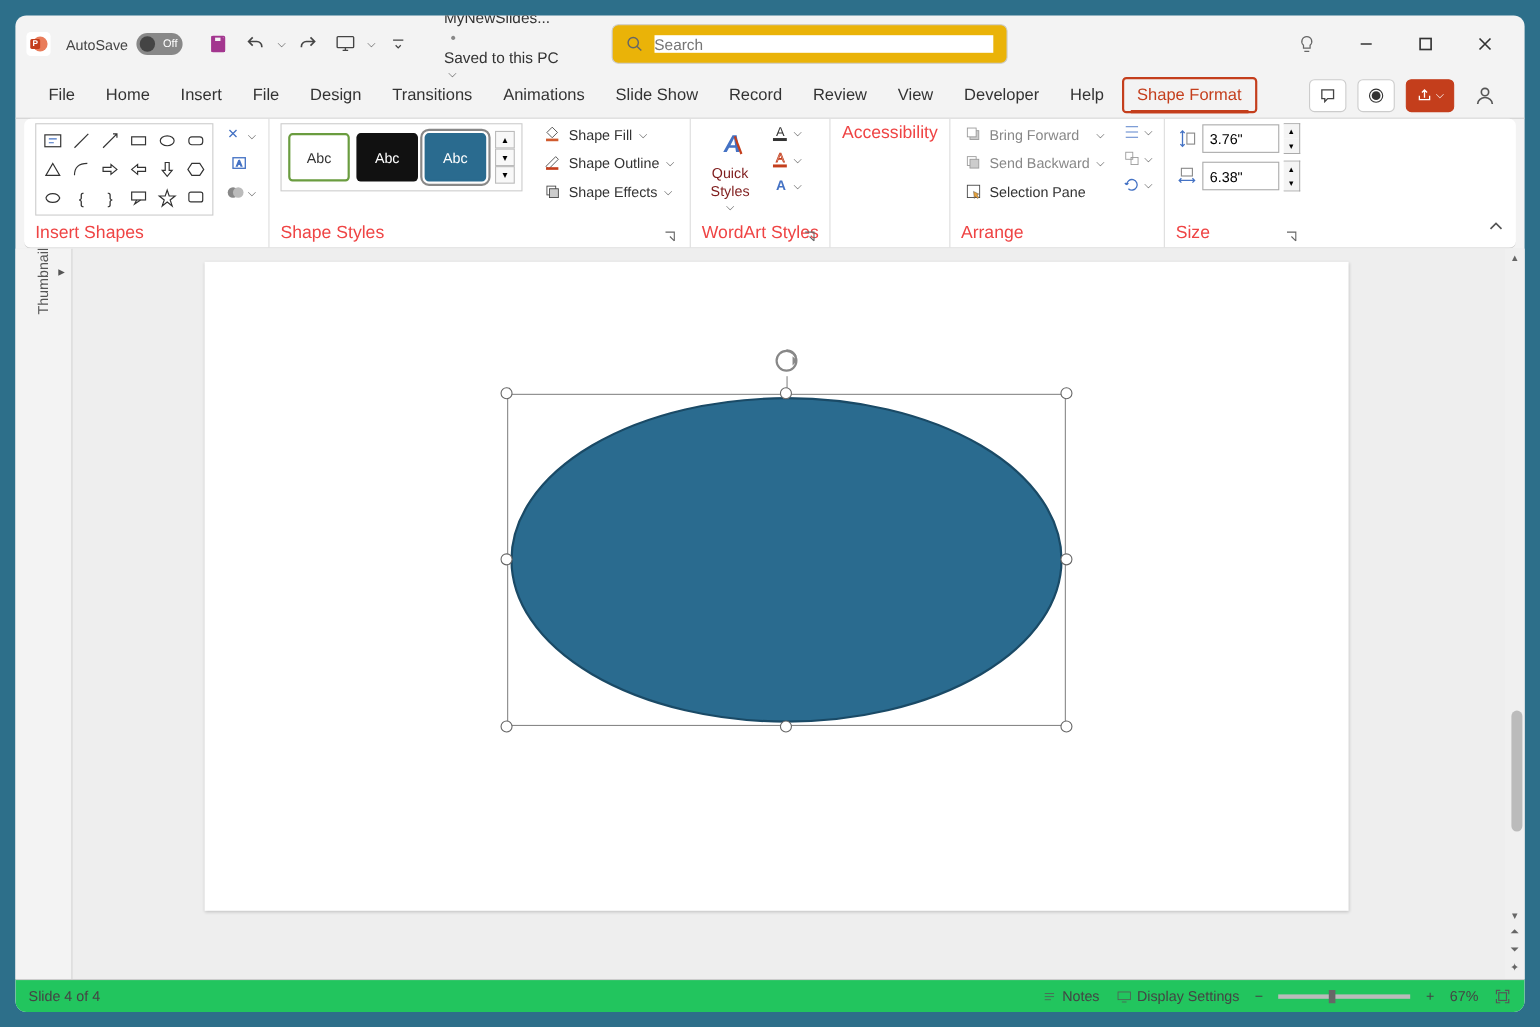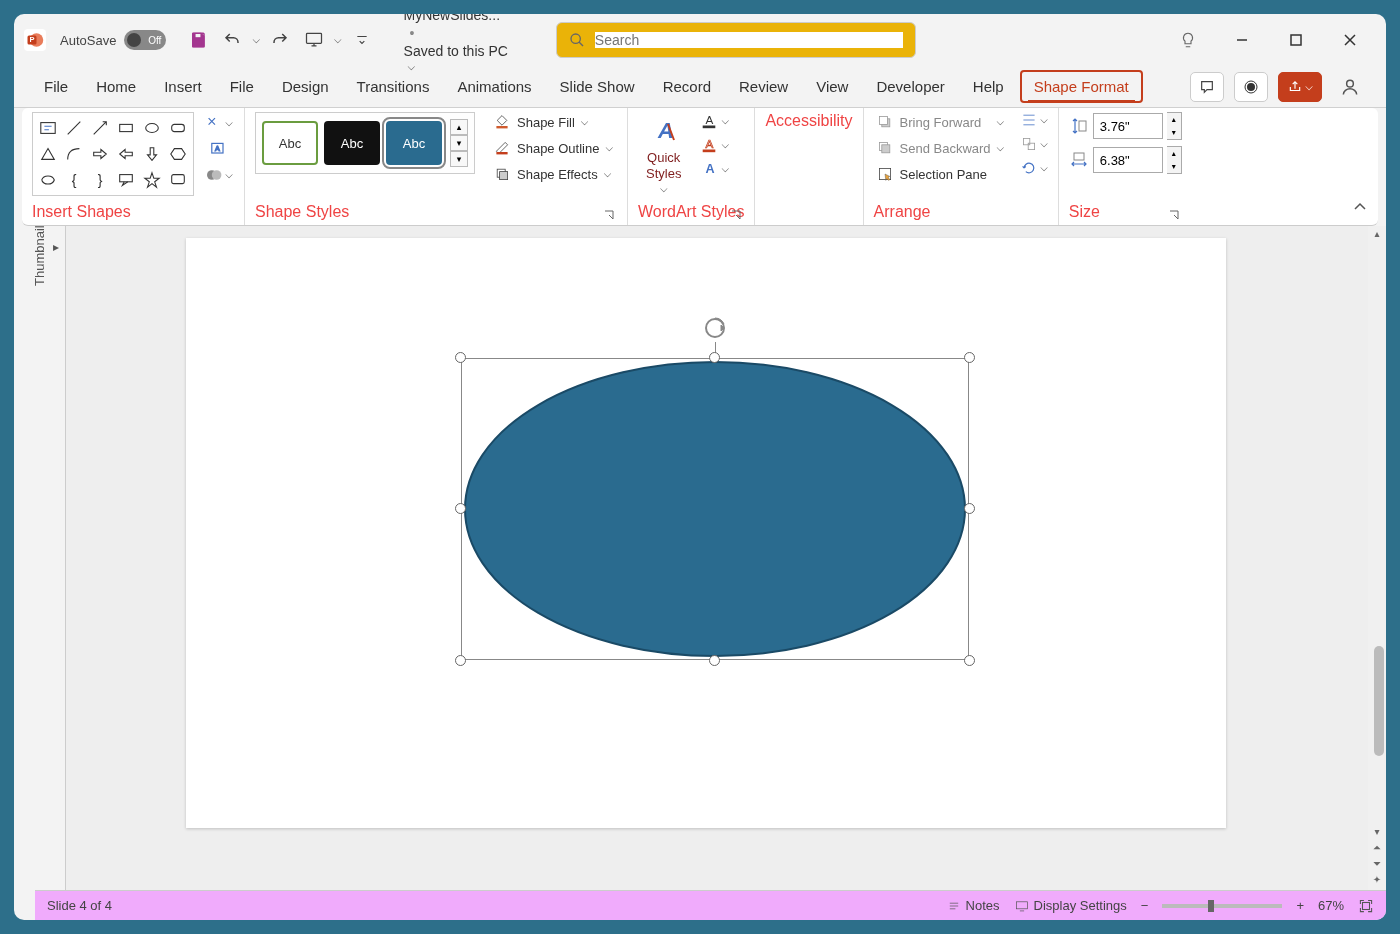--- a/index.html
+++ b/index.html
@@ -92,21 +92,21 @@
   .h-ml{top:50%;left:-6px;margin-top:-6px;} .h-mr{top:50%;right:-6px;margin-top:-6px;}
   .h-bl{bottom:-6px;left:-6px;} .h-bm{bottom:-6px;left:50%;margin-left:-6px;} .h-br{bottom:-6px;right:-6px;}
   .rotate-handle { position:absolute; top:-44px; left:50%; margin-left:-14px; width:28px;height:28px; color:#888;}
   .rotate-line { position:absolute; top:-16px; left:50%; width:1px; height:16px; background:#888;}
 
   .vscroll { position:absolute; right:0; top:0; bottom:0; width:18px; background:#f0f0f0;}
   .vscroll-thumb { position:absolute; right:2px; top:420px; width:10px; height:110px; background:#bbb; border-radius:5px;}
   .vscroll-arr { position:absolute; right:2px; width:14px; height:14px; font-size:10px; text-align:center; color:#666;}
 
   
-  .statusbar { height: 30px; background: #f0abfc; border-top: 1px solid #ccc; display:flex;align-items:center;padding:0 12px;font-size:13px;color:#444;gap:18px;margin-left:21px;}
+  .statusbar { height: 30px; background: #22c55e; border-top: 1px solid #ccc; display:flex;align-items:center;padding:0 12px;font-size:13px;color:#444;gap:18px;}
   .status-right { margin-left:auto; display:flex;align-items:center;gap:14px;}
   .zoom-slider { width:120px; height:4px; background:#bbb; position:relative;}
   .zoom-slider-thumb { position:absolute; top:-4px; left:46px; width:6px; height:12px; background:#666;}
   .status-btn { display:flex;align-items:center;gap:4px;cursor:pointer;}
 
   .chev { font-size:10px; color:#555;}
 </style>
 </head>
 <body>
 

